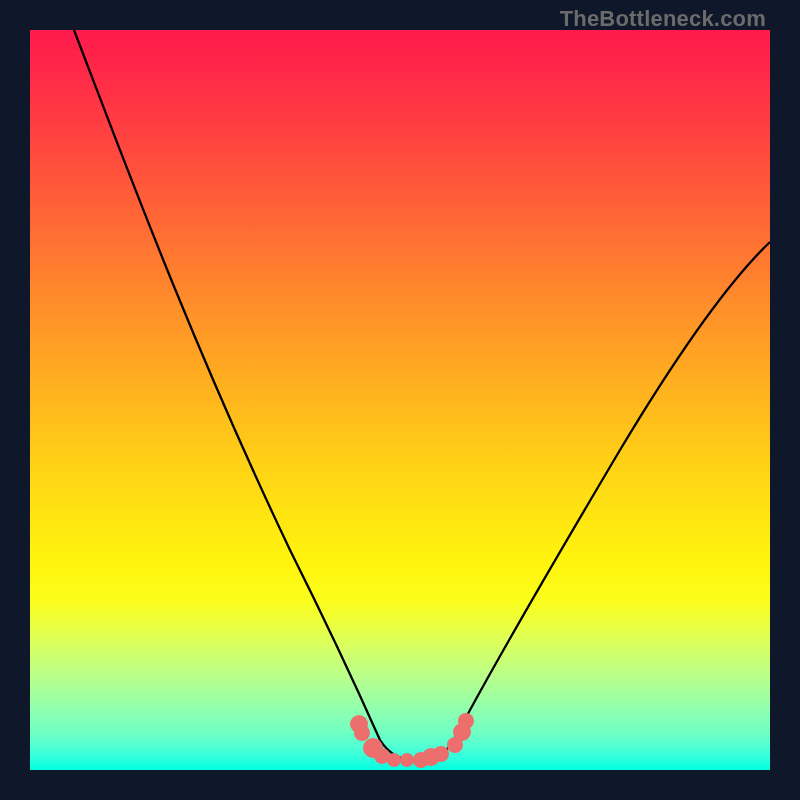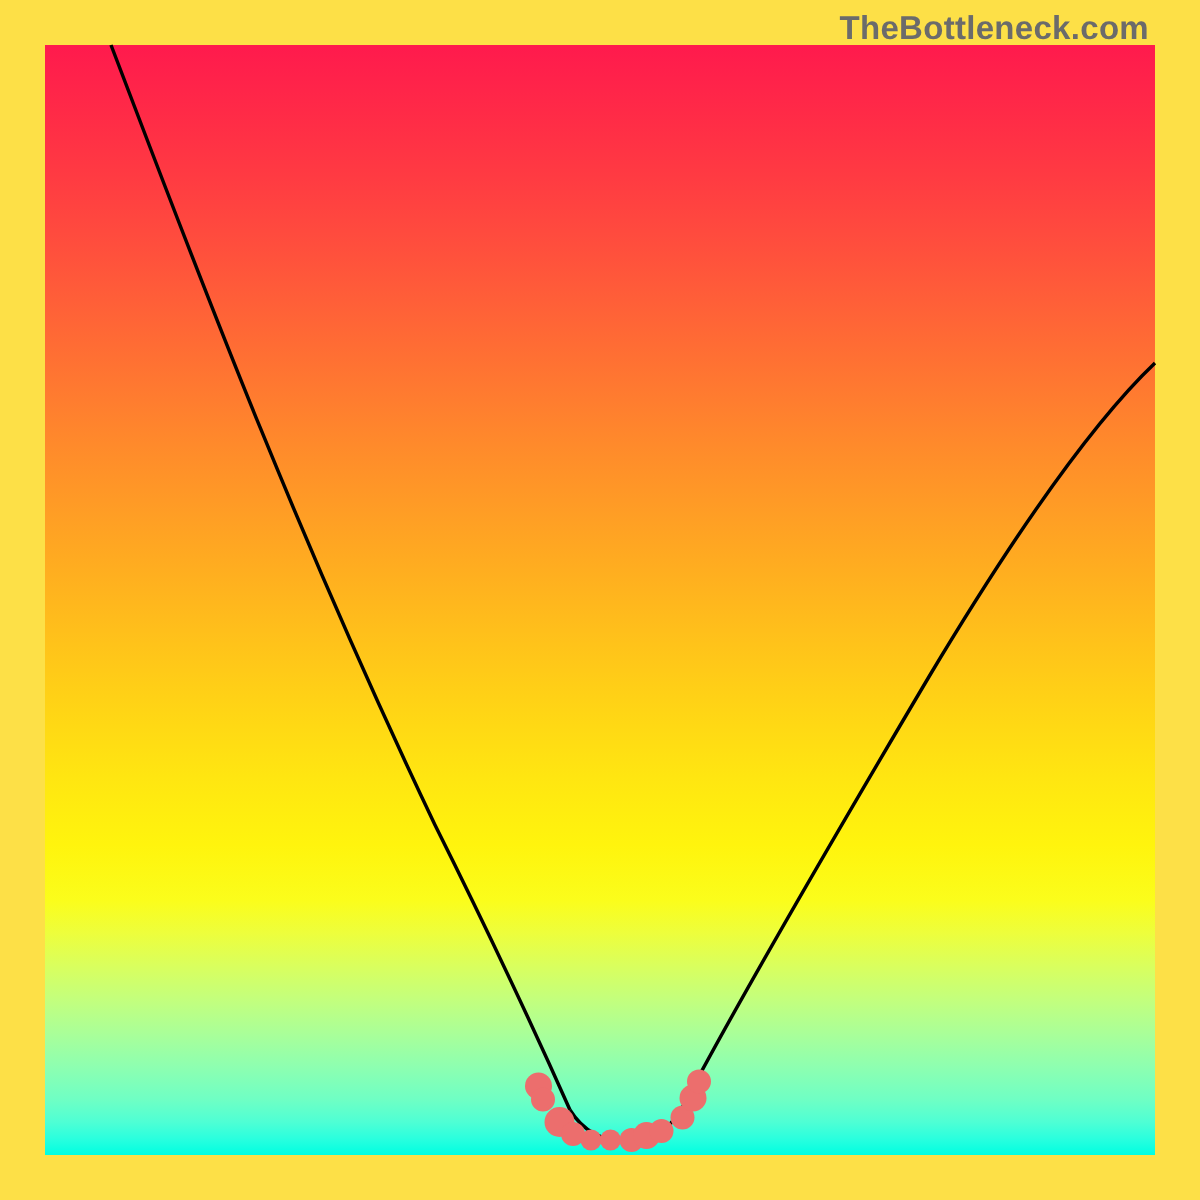--- a/index.html
+++ b/index.html
@@ -8,21 +8,21 @@
     width: 800px;
     height: 800px;
     overflow: hidden;
     background: #000;
     font-family: Arial, Helvetica, sans-serif;
   }
   .frame {
     position: relative;
     width: 800px;
     height: 800px;
-    background: #fde047;
+    background: #0f172a;
   }
   .plot-area {
     position: absolute;
     left: 30px;
     top: 30px;
     width: 740px;
     height: 740px;
     background: linear-gradient(
       to bottom,
       #ff1a4d 0%,

